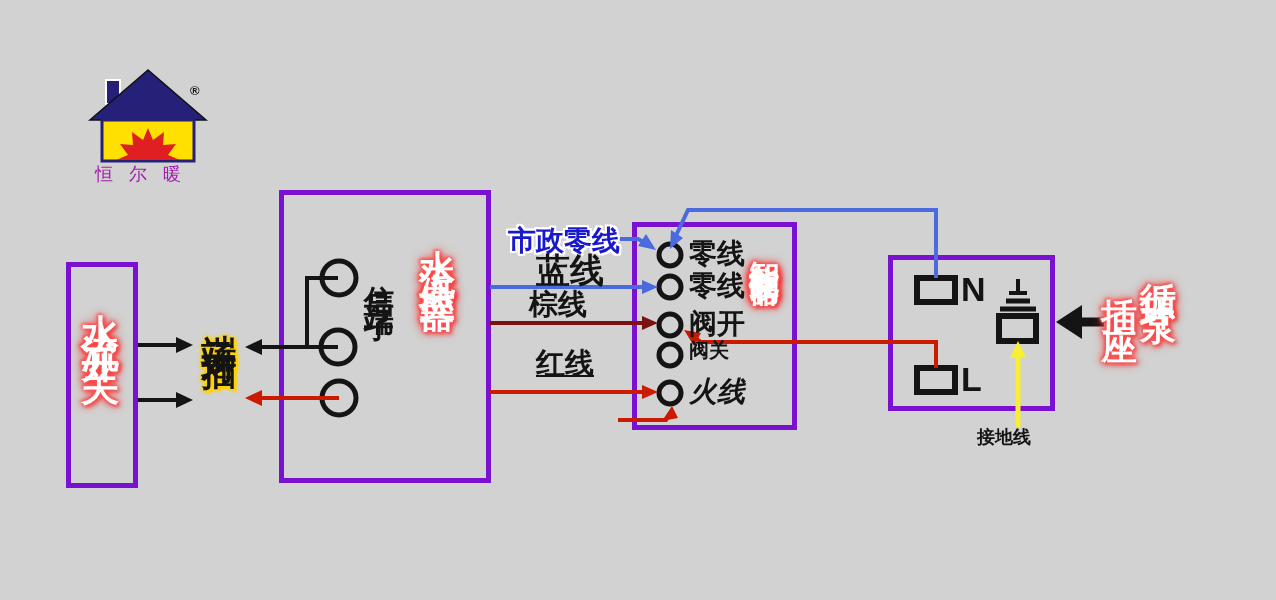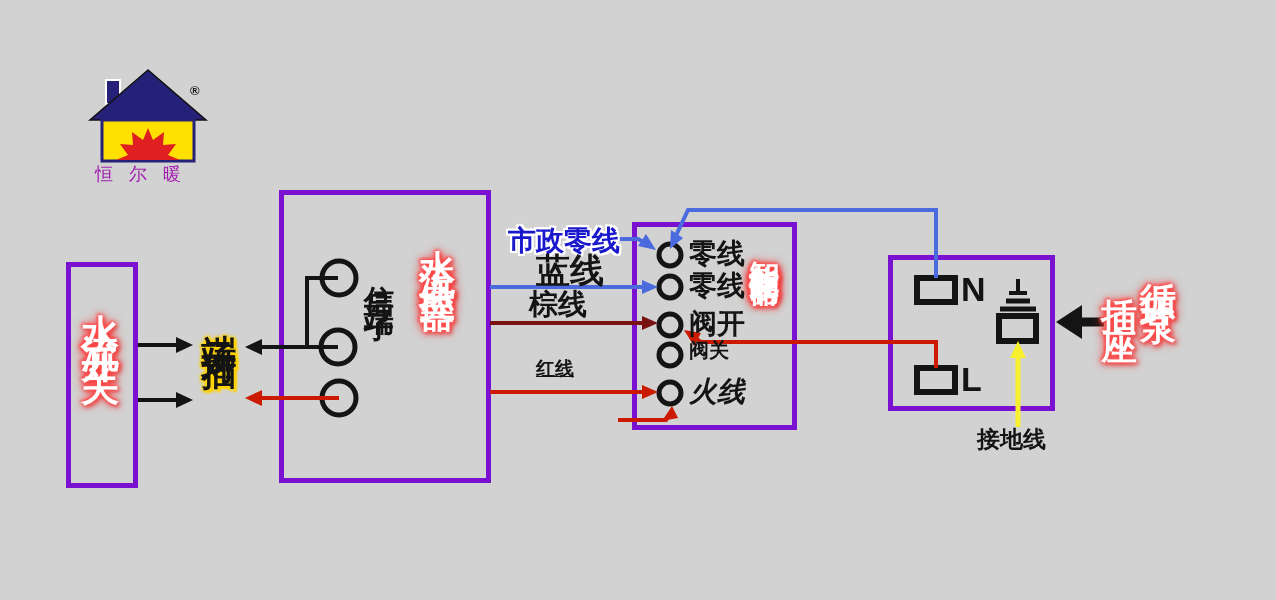--- a/index.html
+++ b/index.html
@@ -129,25 +129,25 @@
   <div class="abs vtext glowyellow" style="left:202px;top:306px;font-size:35px;letter-spacing:7px;font-weight:bold;">端子对插</div>
   <div class="abs vtext blk" style="left:364px;top:262px;font-size:30px;letter-spacing:9px;">信号端子</div>
   <div class="abs vtext glowred" style="left:419px;top:220px;font-size:36px;letter-spacing:12px;">水流点控器</div>
   <div class="abs vtext glowred" style="left:749px;top:237px;font-size:30px;letter-spacing:4px;">智能控制器</div>
   <div class="abs vtext glowred" style="left:1140px;top:254px;font-size:36px;letter-spacing:14px;">循环泵</div>
   <div class="abs vtext glowred" style="left:1101px;top:270px;font-size:36px;letter-spacing:26px;">插座</div>
 
   <div class="abs bluelabel" style="left:508px;top:222px;font-size:28px;">市政零线</div>
   <div class="abs blk" style="left:536px;top:253px;font-size:34px;">蓝线</div>
   <div class="abs blk" style="left:529px;top:290px;font-size:29px;">棕线</div>
-  <div class="abs blk" style="left:536px;top:359px;font-size:19px;text-decoration:underline;">红线</div>
+  <div class="abs blk" style="left:536px;top:349px;font-size:29px;text-decoration:underline;">红线</div>
 
   <div class="abs blk" style="left:689px;top:240px;font-size:28px;">零线</div>
   <div class="abs blk" style="left:689px;top:272px;font-size:28px;">零线</div>
   <div class="abs blk" style="left:689px;top:310px;font-size:28px;">阀开</div>
   <div class="abs blk" style="left:689px;top:340px;font-size:20px;">阀关</div>
   <div class="abs blk" style="left:689px;top:378px;font-size:28px;font-style:italic;">火线</div>
 
   <div class="abs blk" style="left:961px;top:272px;font-size:34px;">N</div>
   <div class="abs blk" style="left:961px;top:362px;font-size:34px;">L</div>
-  <div class="abs blk" style="left:977px;top:428px;font-size:23px;">接地线</div>
+  <div class="abs blk" style="left:977px;top:428px;font-size:18px;">接地线</div>
 
 </div>
 
 </body></html>

